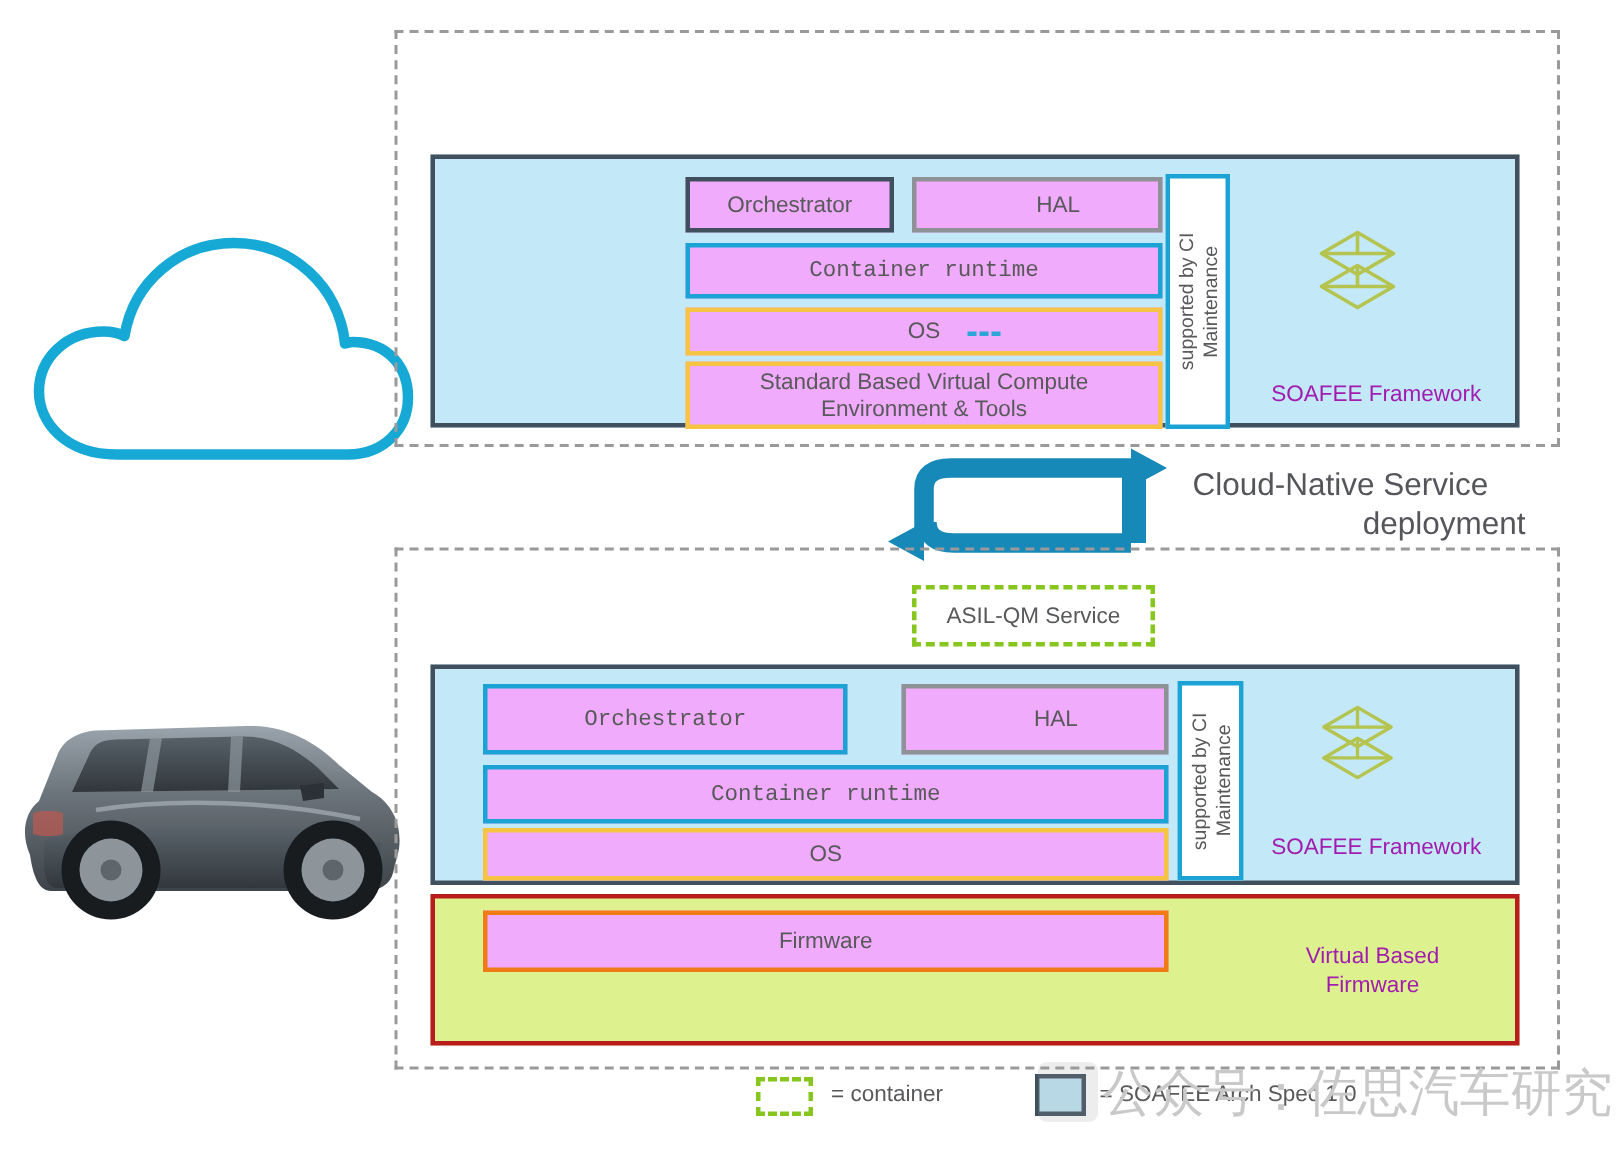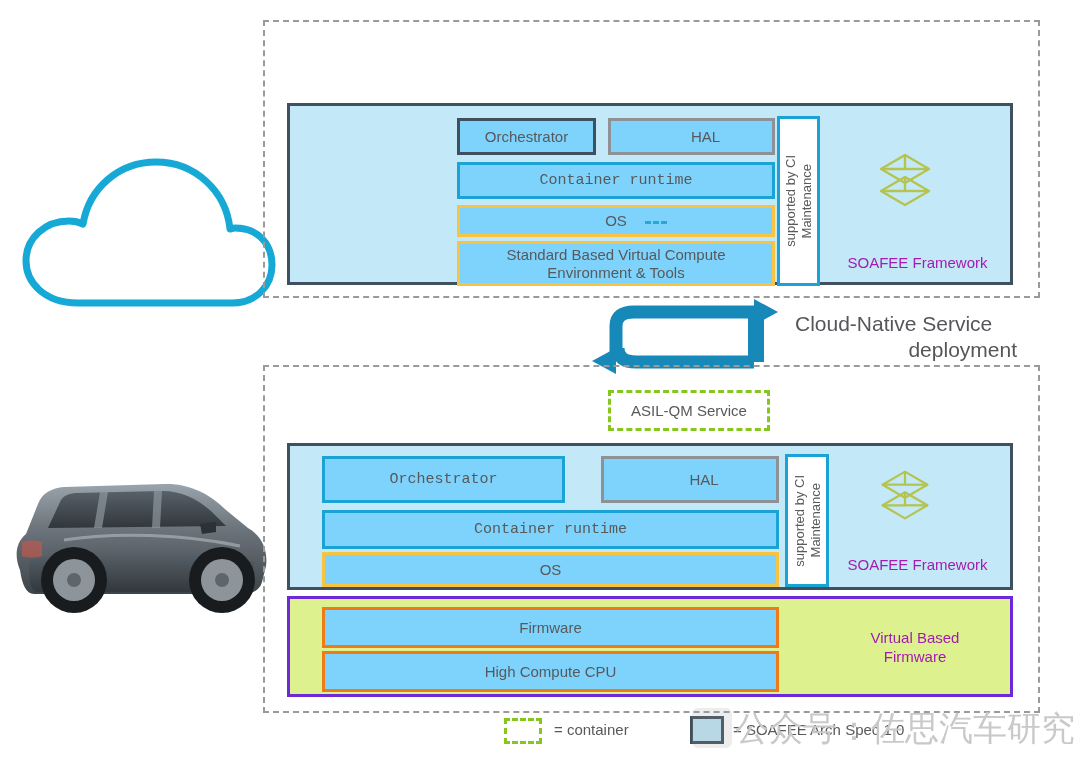--- a/index.html
+++ b/index.html
@@ -27,26 +27,26 @@
     background: transparent;
   }
 
   
   .soafee-panel {
     background: #c3e9f8;
     border: 3px solid #41505e;
   }
   .firmware-panel {
     background: #ddf28e;
-    border: 3px solid #6d28d9;
+    border: 3px solid #b91c1c;
   }
 
   
   .box {
-    background: #7dd3fc;
+    background: #f0abfc;
     display: flex;
     align-items: center;
     justify-content: center;
     text-align: center;
     line-height: 1.15;
     color: #58595b;
     font-size: 15px;
   }
   .box.dark   { border: 3px solid #3f4f5d; }
   .box.gray   { border: 3px solid #8e9296; padding-left: 28px; }
@@ -295,23 +295,20 @@
 
     <div class="abs panel-label" style="left:540px; top:110px; width:175px;">SOAFEE Framework</div>
   </div>
 
   <div class="abs firmware-panel" style="left:287px; top:596px; width:726px; height:101px;">
 
     <div class="abs box orange" style="left:32px; top:8px; width:457px; height:41px;">
       <span>Firmware</span>
     </div>
 
-    <div class="abs box orange" style="left:32px; top:52px; width:457px; height:41px;">
-      <span>High Compute CPU</span>
-    </div>
 
     <div class="abs panel-label" style="left:525px; top:30px; width:200px;">
       <div>Virtual Based</div>
       <div>Firmware</div>
     </div>
   </div>
 
   <div class="abs" style="left:504px; top:718px; width:38px; height:26px;">
     <div class="legend-swatch-dash" style="width:100%; height:100%; box-sizing:border-box;"></div>
   </div>

